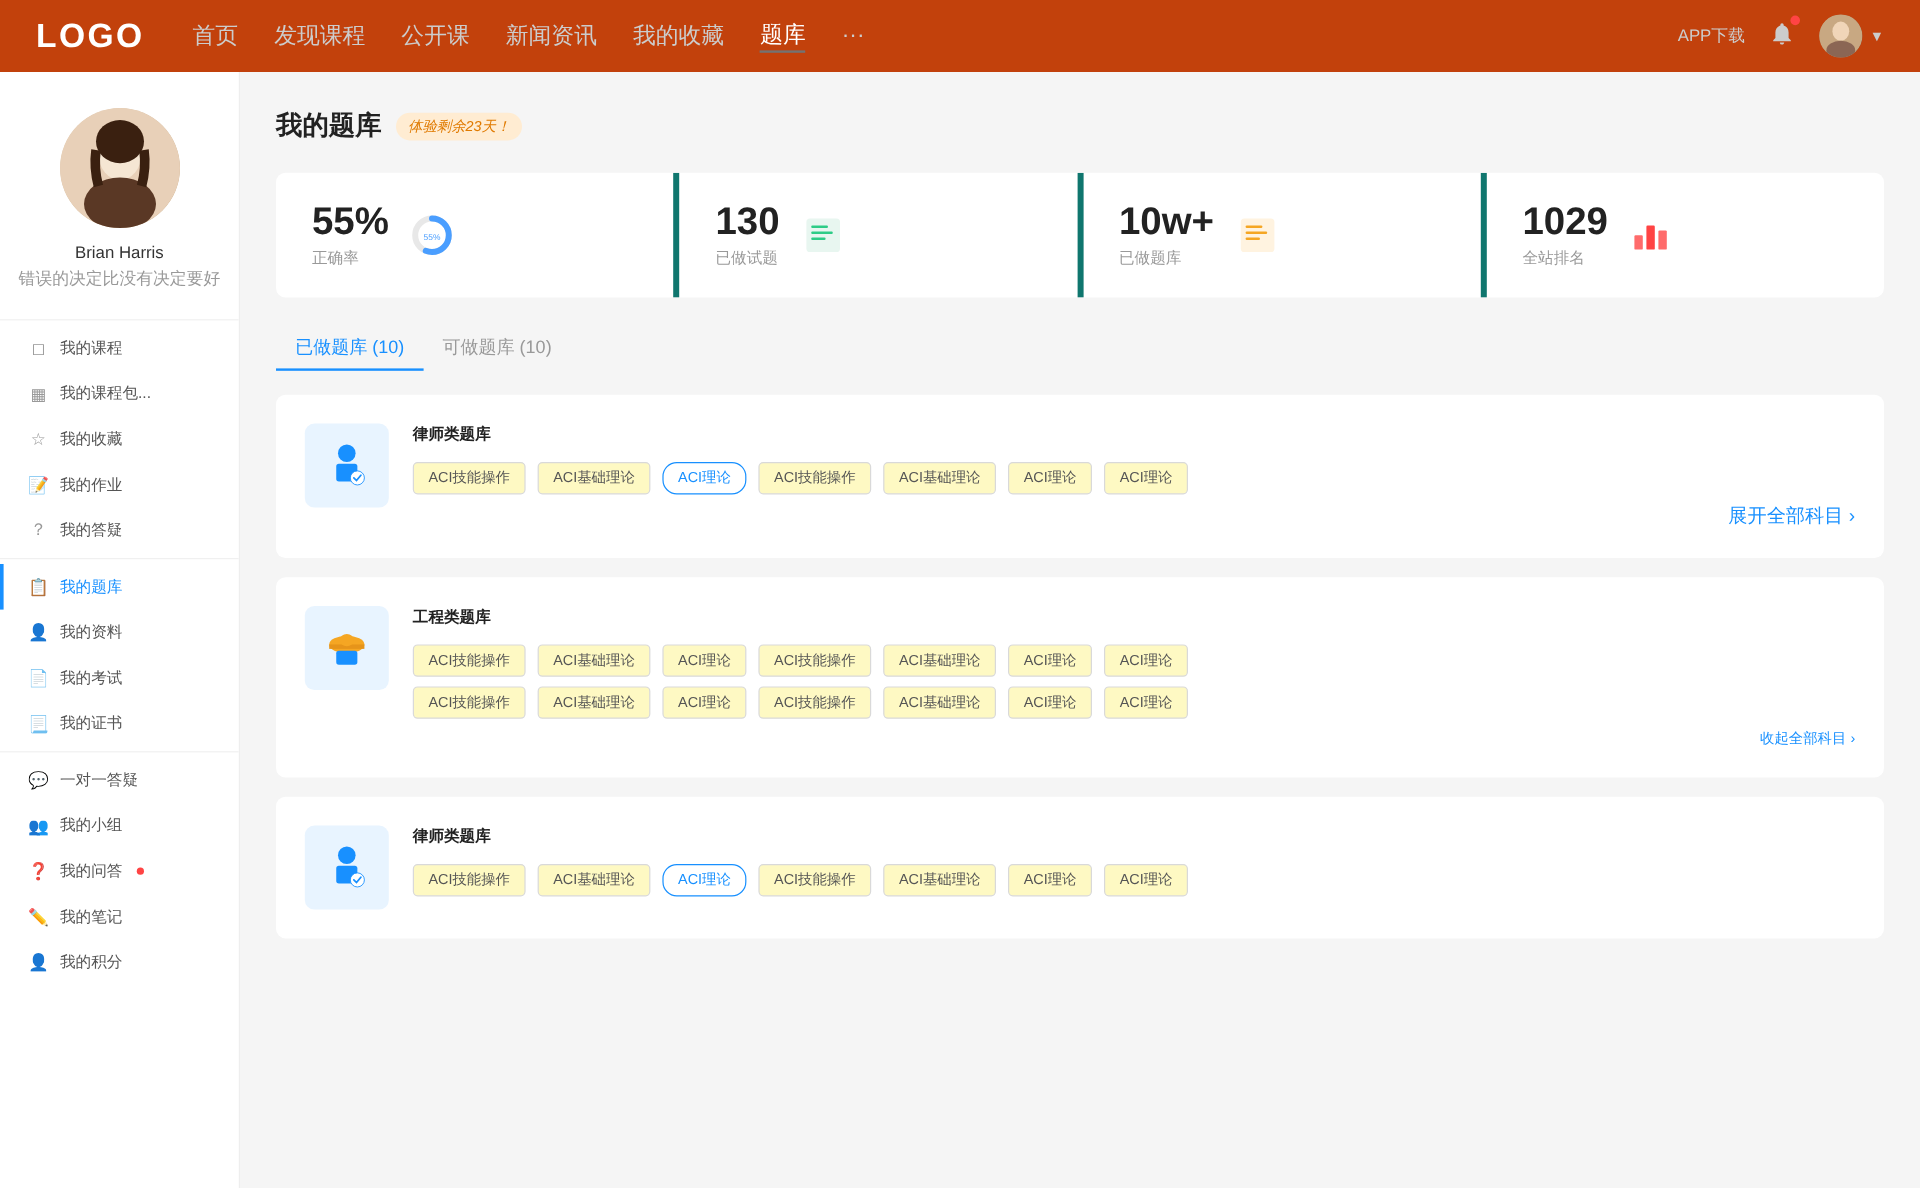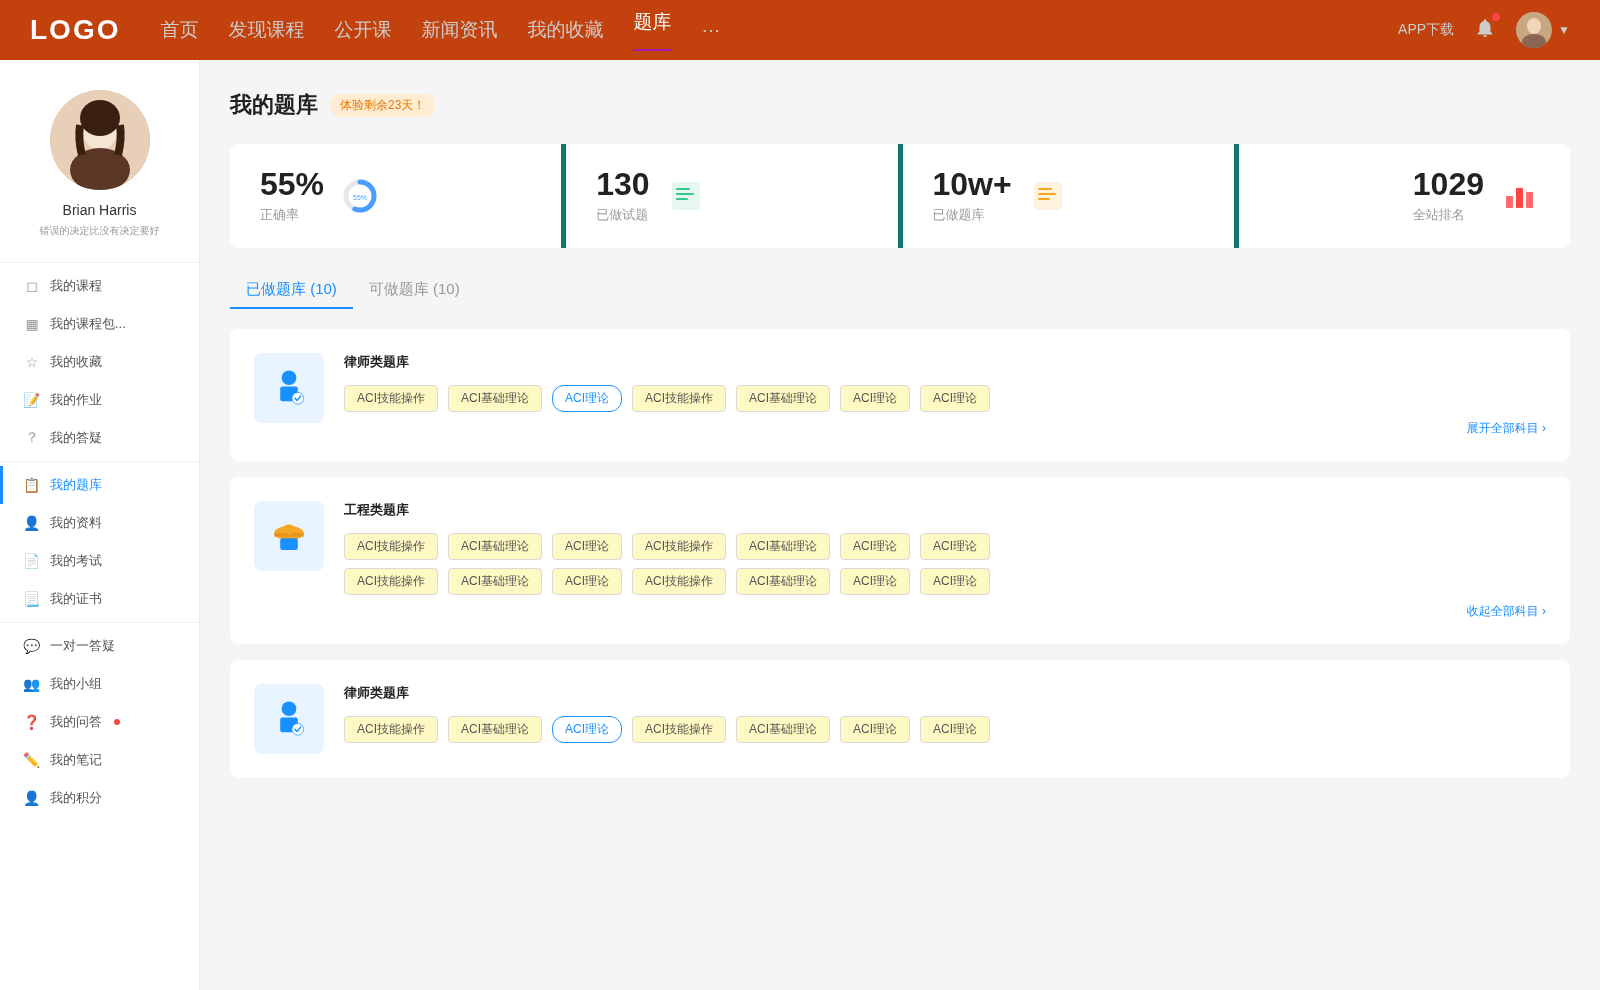--- a/index.html
+++ b/index.html
@@ -28,22 +28,22 @@
       flex: 1;
     }
     .navbar-link {
       color: #ccc;
       font-size: 19px;
       cursor: pointer;
       text-decoration: none;
     }
     .navbar-link.active {
       color: #fff;
-      border-bottom: 2px solid #a21caf;
-      padding-bottom: 14px;
+      border-bottom: 2px solid #737373;
+      padding-bottom: 0;
     }
     .navbar-right {
       display: flex;
       align-items: center;
       gap: 20px;
     }
     .app-download {
       color: #ccc;
       font-size: 14px;
       cursor: pointer;
@@ -107,21 +107,21 @@
       align-items: center;
       justify-content: center;
     }
     .profile-name {
       font-size: 14px;
       color: #333;
       margin-bottom: 6px;
       font-weight: 500;
     }
     .profile-motto {
-      font-size: 10px;
+      font-size: 14px;
       color: #999;
       margin-bottom: 20px;
       text-align: left;
       padding: 0 10px;
     }
     .sidebar-divider {
       width: 100%;
       height: 1px;
       background: #f0f0f0;
       margin: 4px 0;
@@ -188,39 +188,40 @@
       font-size: 22px;
       font-weight: 600;
       color: #222;
     }
     .trial-badge {
       background: #ffecd2;
       color: #e07a00;
       font-size: 12px;
       padding: 3px 10px;
       border-radius: 12px;
+      font-style: italic;
     }
 
     
     .stats-row {
       display: flex;
       background: #fff;
       border-radius: 8px;
       margin-bottom: 24px;
       overflow: hidden;
     }
     .stat-item {
       flex: 1;
       display: flex;
       align-items: center;
       padding: 24px 30px;
       gap: 16px;
       border-right: 5px solid #0f766e;
     }
-    .stat-item:last-child { border-right: none; justify-content: flex-end; }
+    .stat-item:last-child { border-right: none; }
     .stat-text-group {}
     .stat-value {
       font-size: 32px;
       font-weight: 700;
       color: #222;
       line-height: 1;
     }
     .stat-label {
       font-size: 13px;
       color: #999;
@@ -298,21 +299,21 @@
       cursor: pointer;
       background: #fef9c3;
     }
     .tag.selected {
       border-color: #1890ff;
       color: #1890ff;
       background: #fff;
       border-radius: 12px;
     }
     .expand-link {
-      font-size: 12px;
+      font-size: 16px;
       color: #1890ff;
       cursor: pointer;
       text-align: right;
       margin-top: 4px;
     }
     .collapse-link {
       font-size: 12px;
       color: #1890ff;
       cursor: pointer;
       text-align: right;

